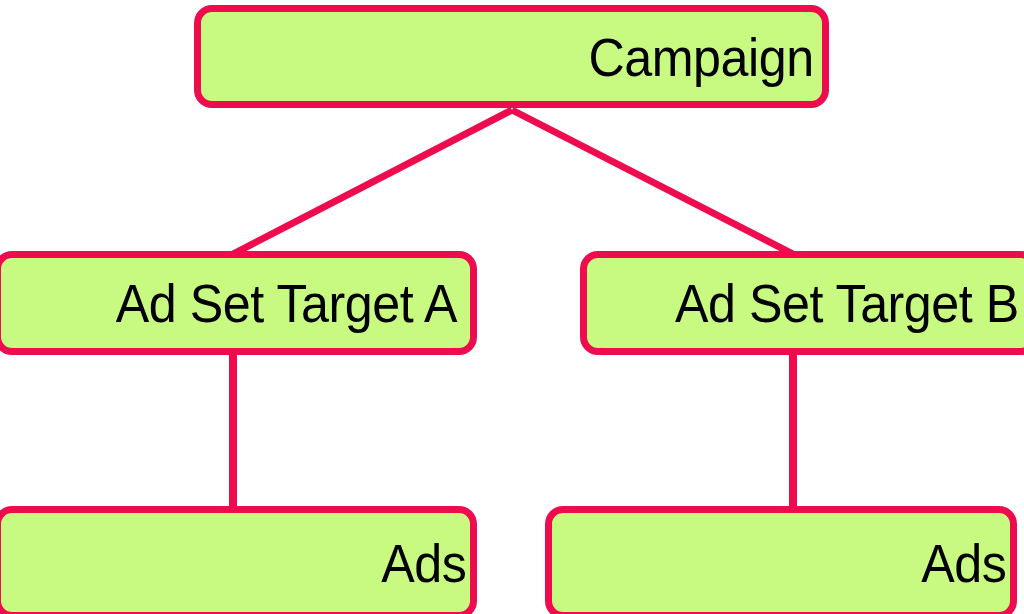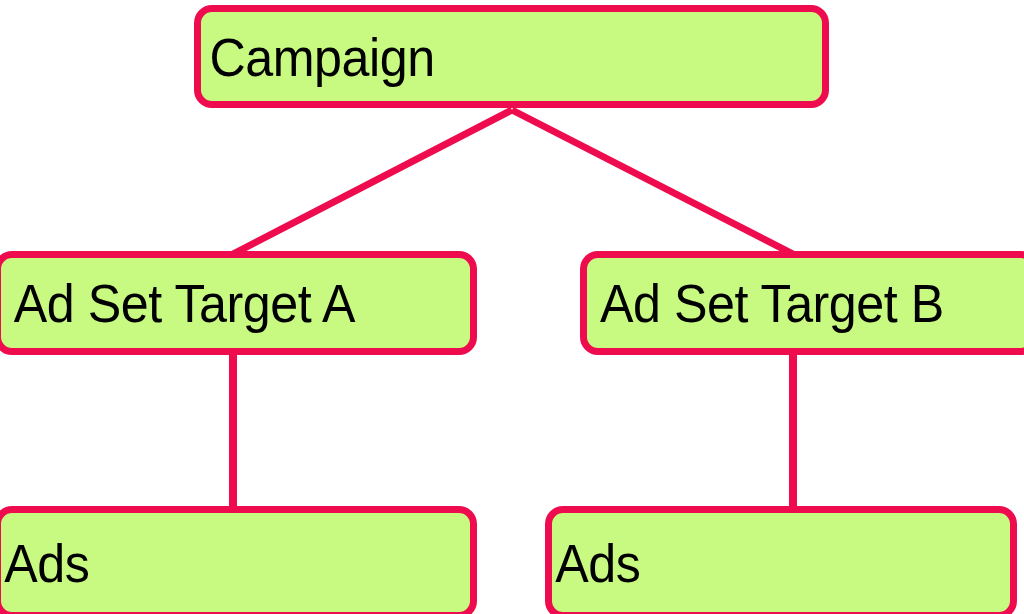--- a/index.html
+++ b/index.html
@@ -26,21 +26,21 @@
     height: 614px;
   }
   .node {
     position: absolute;
     box-sizing: border-box;
     background: #c8fa82;
     border: 7px solid #ee0b4e;
     border-radius: 18px;
     display: flex;
     align-items: center;
-    justify-content: flex-start;
+    justify-content: flex-end;
     z-index: 2;
   }
   .node-label {
     color: #000000;
     font-family: "Liberation Sans", sans-serif;
     font-size: 54px;
     line-height: 1;
     font-weight: 400;
     letter-spacing: -0.5px;
     white-space: nowrap;

